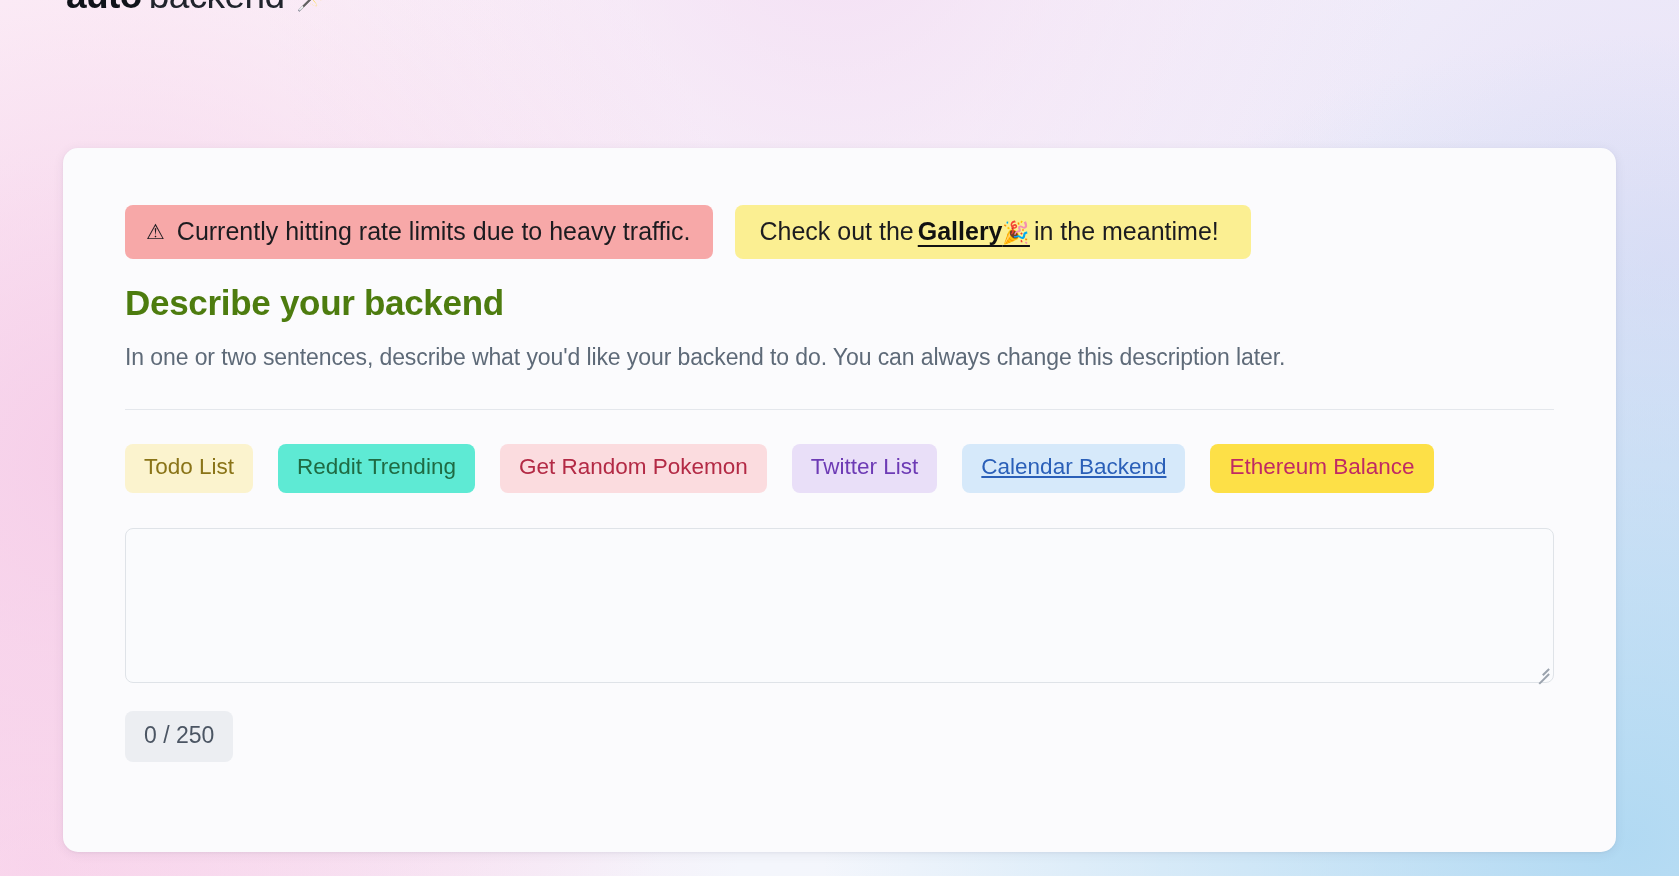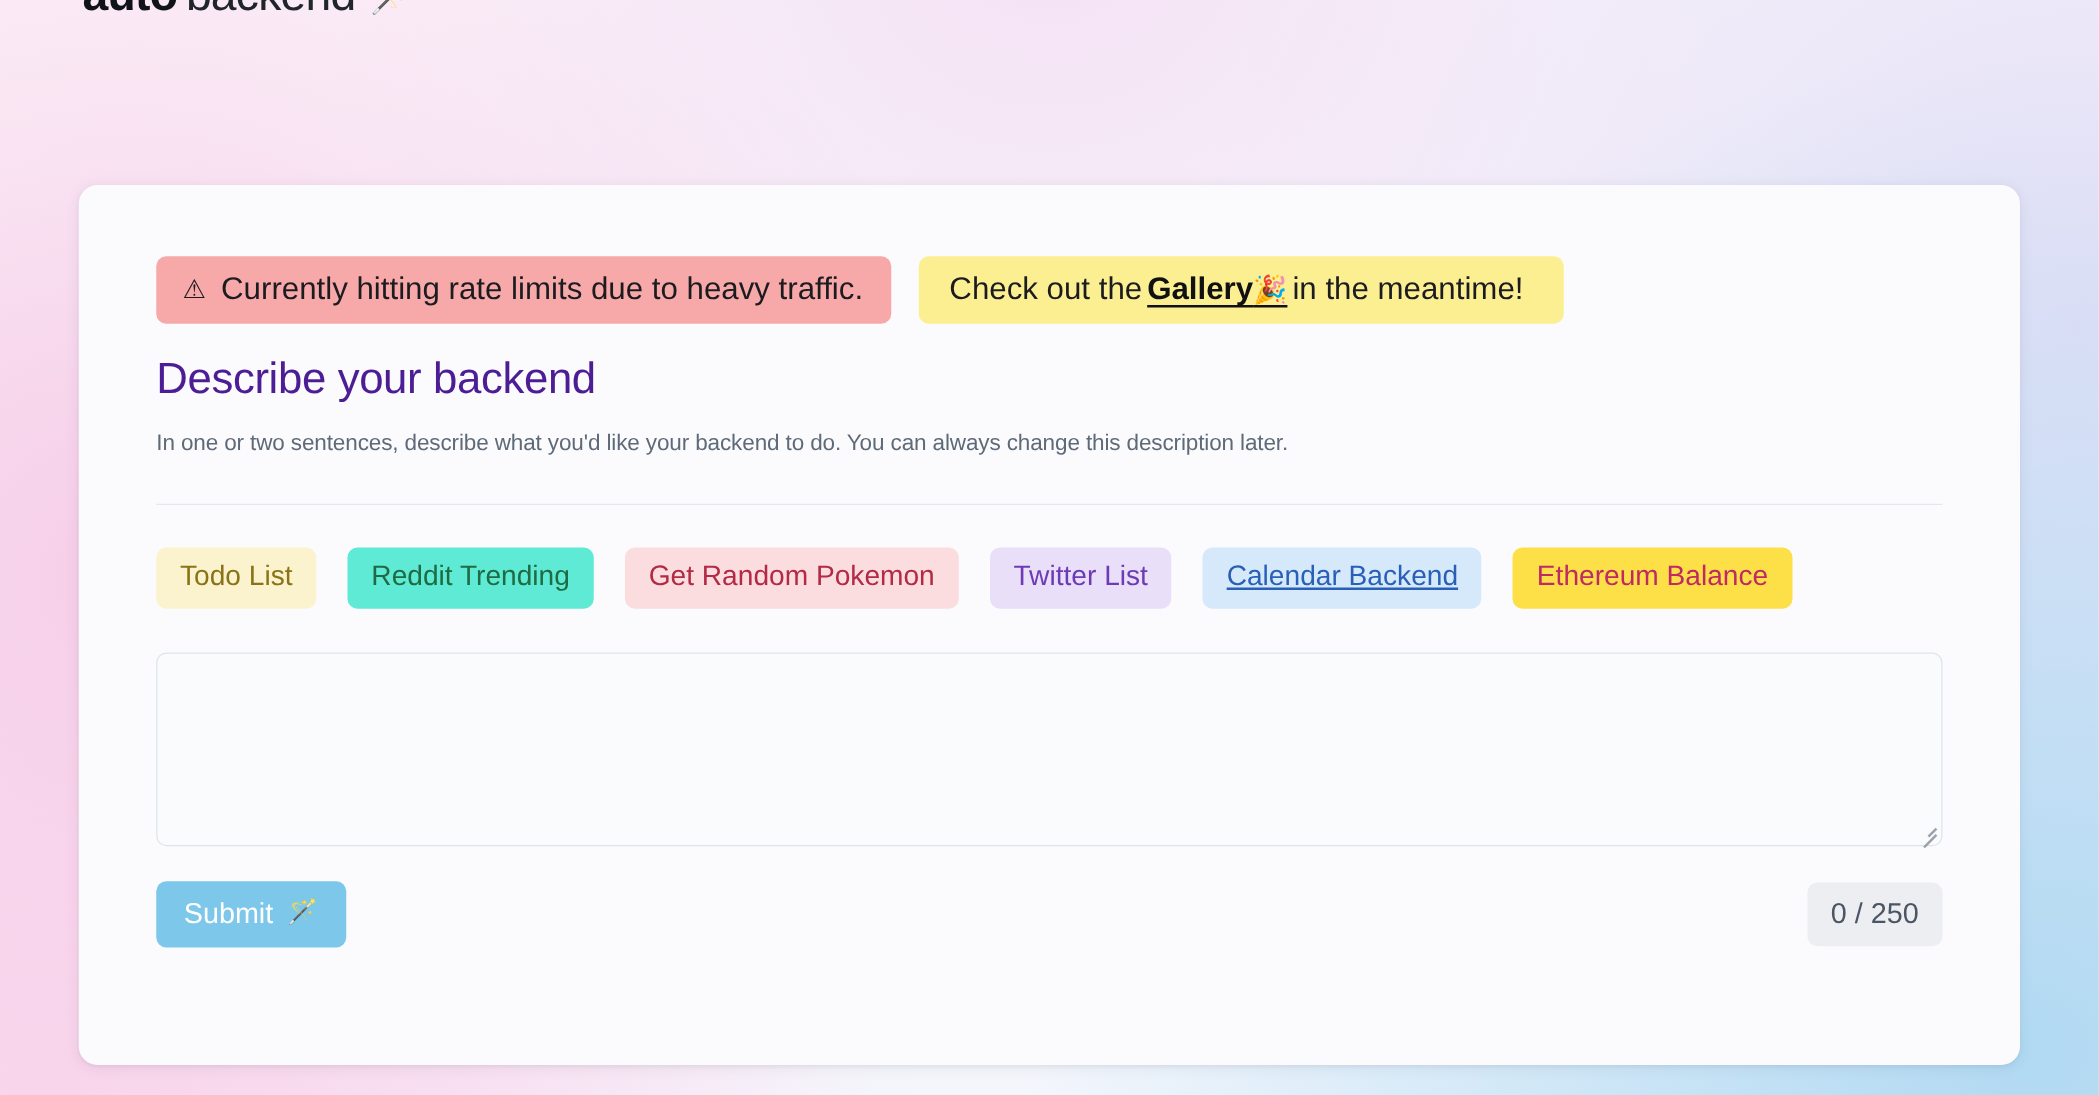--- a/index.html
+++ b/index.html
@@ -113,27 +113,27 @@
     text-decoration-thickness: 2px;
     color: #111;
     cursor: pointer;
     margin: 0 4px;
   }
   .gallery-emoji { font-size: 22px; }
 
   
   .heading {
     font-size: 35px;
-    font-weight: 400;
-    color: #4c1d95;
+    font-weight: 700;
+    color: #4d7c0f;
     letter-spacing: -0.3px;
     margin-top: 18px;
   }
   .subheading {
-    font-size: 18px;
+    font-size: 23px;
     color: #5e6a78;
     margin-top: 21px;
     letter-spacing: -0.1px;
   }
 
   .divider {
     height: 1px;
     background: #e4e7ec;
     margin-top: 38px;
   }
@@ -269,21 +269,17 @@
 
     <div class="textarea-wrap">
       <textarea class="desc" placeholder="" style=""></textarea>
       <span class="resize-grip">
         <span></span>
           <span></span>
       </span>
     </div>
 
     <div class="footer-row">
-      <button class="submit-btn">
-        <span>Submit</span>
-        <span class="submit-wand">🪄</span>
-      </button>
       <div class="counter">0 / 250</div>
     </div>
 
   </div>
 </div>
 
 </body></html>

